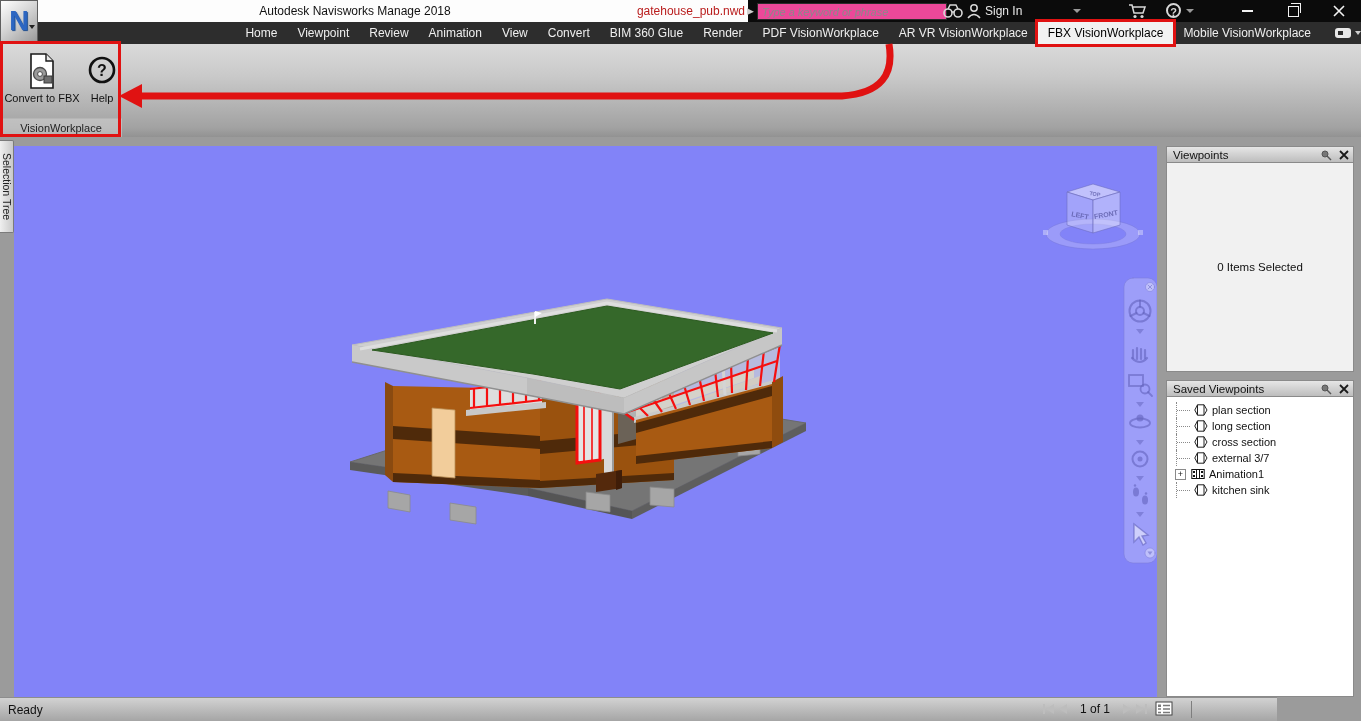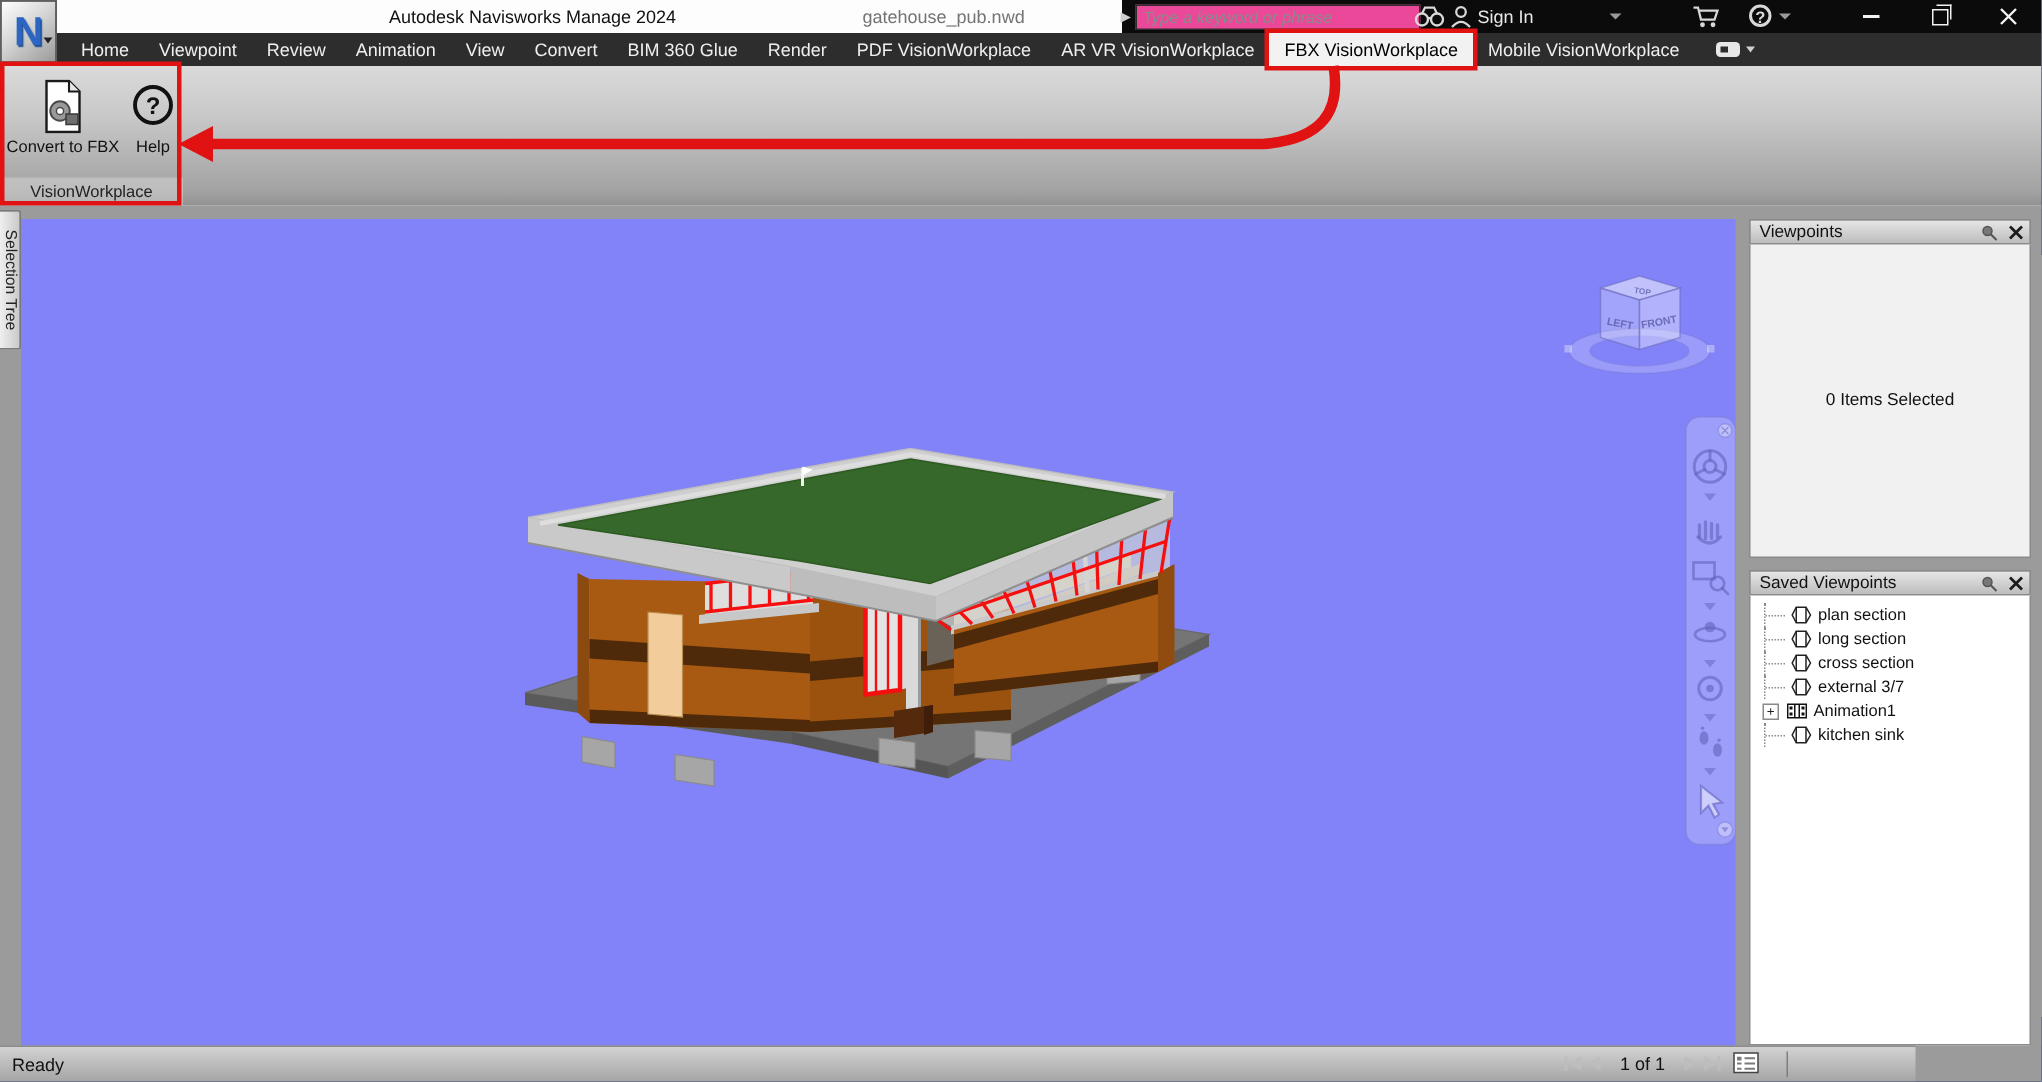--- a/index.html
+++ b/index.html
@@ -3,43 +3,43 @@
 <meta charset="utf-8">
 <style>
   html,body{margin:0;padding:0;background:#555;}
   #app{position:relative;width:1361px;height:721px;overflow:hidden;
        font-family:"Liberation Sans",sans-serif;background:#9b9b9b;-webkit-font-smoothing:antialiased;}
   
   #titlebar{position:absolute;left:0;top:0;width:1361px;height:22px;background:#0b0b0b;}
   #title-white{position:absolute;left:38px;top:0;width:710px;height:22px;background:#fdfdfd;}
   #app-title{position:absolute;left:0;top:0;width:710px;height:22px;line-height:22px;text-align:center;
              font-size:12px;color:#111;}
-  #doc-name{position:absolute;left:575px;top:0;width:170px;height:22px;line-height:22px;text-align:left;
-            font-size:12px;color:#737373;background:#fdfdfd;}
+  #doc-name{position:absolute;left:575px;top:0;width:170px;height:22px;line-height:22px;text-align:right;
+            font-size:12px;color:#b91c1c;background:#fdfdfd;}
   #title-expand{position:absolute;left:747px;top:4px;color:#cfcfcf;font-size:9px;line-height:14px;}
   #search-box{position:absolute;left:757px;top:3px;width:180px;height:15px;border:1px solid #2c2c2c;
               background:#ec4899;font-size:11px;padding:0 4px;color:#333;font-family:"Liberation Sans",sans-serif;}
   #search-box::placeholder{font-style:italic;color:#8a8a8a;}
   .tb-icon{position:absolute;top:3px;}
   #signin-label{position:absolute;left:985px;top:0;height:36px;line-height:22px;color:#e8e8e8;font-size:12px;}
   .tb-caret{position:absolute;top:9px;width:0;height:0;border-left:4px solid transparent;
             border-right:4px solid transparent;border-top:4px solid #9a9a9a;}
   .win-btn{position:absolute;top:0;width:42px;height:22px;display:flex;align-items:center;justify-content:center;}
   #min-glyph{width:11px;height:1.6px;background:#f2f2f2;}
   #max-glyph{width:9px;height:9px;border:1.4px solid #f2f2f2;position:relative;margin-top:1px;}
   #max-glyph:before{content:"";position:absolute;left:2px;top:-4px;width:9px;height:9px;border:1.4px solid #f2f2f2;border-bottom:none;border-left:none;}
   
   #app-button{position:absolute;left:0;top:0;width:38px;height:42px;border:1px solid #5f5f5f;box-sizing:border-box;
               background:linear-gradient(140deg,#ffffff 0%,#d6d6d6 45%,#9a9a9a 100%);
               display:flex;align-items:center;justify-content:center;}
   #app-button .nletter{font-size:27px;font-weight:bold;color:#2c66c2;text-shadow:1px 1px 1px #184a8f;line-height:30px;}
   #app-button .ncaret{position:absolute;right:2px;bottom:12px;width:0;height:0;border-left:3.5px solid transparent;
               border-right:3.5px solid transparent;border-top:4px solid #222;}
   
-  #tabrow{position:absolute;left:0;top:22px;width:1361px;height:22px;background:#2d2d2d;display:flex;align-items:stretch;}
+  #tabrow{position:absolute;left:0;top:22px;width:1361px;height:22px;background:#2d2d2d;display:flex;align-items:stretch;justify-content:flex-end;}
   #tabrow .spacer{width:44px;}
   .rtab{padding:0 10px;line-height:22px;font-size:12px;color:#efefef;white-space:nowrap;cursor:default;}
   .rtab.active{background:#f2f2f2;color:#000;outline:3px solid #e01212;outline-offset:0px;position:relative;z-index:5;}
   #ribbon-display-toggle{margin-left:14px;display:flex;align-items:center;gap:4px;}
   #ribbon-display-toggle .pict{width:16px;height:10px;border-radius:3px;background:#e8e8e8;position:relative;}
   #ribbon-display-toggle .pict:before{content:"";position:absolute;left:3px;top:3px;width:5px;height:4px;background:#2d2d2d;}
   #ribbon-display-toggle .caret{width:0;height:0;border-left:3.5px solid transparent;border-right:3.5px solid transparent;border-top:4px solid #cfcfcf;}
   
   #ribbon{position:absolute;left:0;top:44px;width:1361px;height:93px;
           background:linear-gradient(180deg,#dadada 0%,#c9c9c9 35%,#a2a2a2 90%,#929292 100%);
@@ -86,21 +86,21 @@
   #page-label{font-size:12px;color:#111;margin:0 9px;}
   .sep{position:absolute;left:1191px;top:3px;width:1px;height:17px;background:#7e7e7e;}
 </style>
 </head>
 <body>
 
 <div id="app">
 
   <div id="titlebar">
     <div id="title-white"></div>
-    <div id="app-title">Autodesk Navisworks Manage 2024</div>
+    <div id="app-title">Autodesk Navisworks Manage 2018</div>
     <div id="doc-name">gatehouse_pub.nwd</div>
     <div id="title-expand">▶</div>
     <input id="search-box" placeholder="Type a keyword or phrase" style="">
     <svg class="tb-icon" style="left:943px" width="20" height="15">
       <circle cx="5" cy="10" r="4" fill="none" stroke="#d8d8d8" stroke-width="1.6"></circle>
       <circle cx="15" cy="10" r="4" fill="none" stroke="#d8d8d8" stroke-width="1.6"></circle>
       <path d="M5,6 L7,2 h6 l2,4 M9,9 h2" stroke="#d8d8d8" stroke-width="1.5" fill="none"></path>
     </svg>
     <svg class="tb-icon" style="left:966px" width="16" height="16">
       <circle cx="8" cy="5" r="3.2" fill="none" stroke="#d8d8d8" stroke-width="1.5"></circle>

